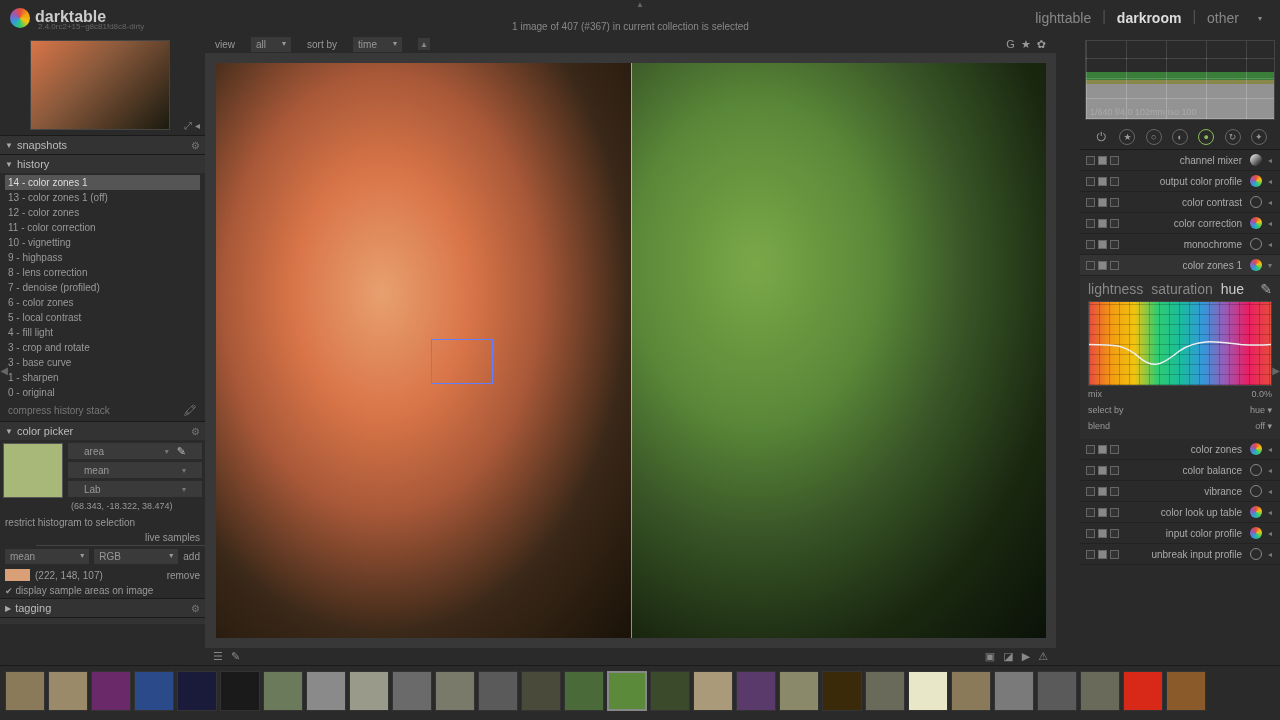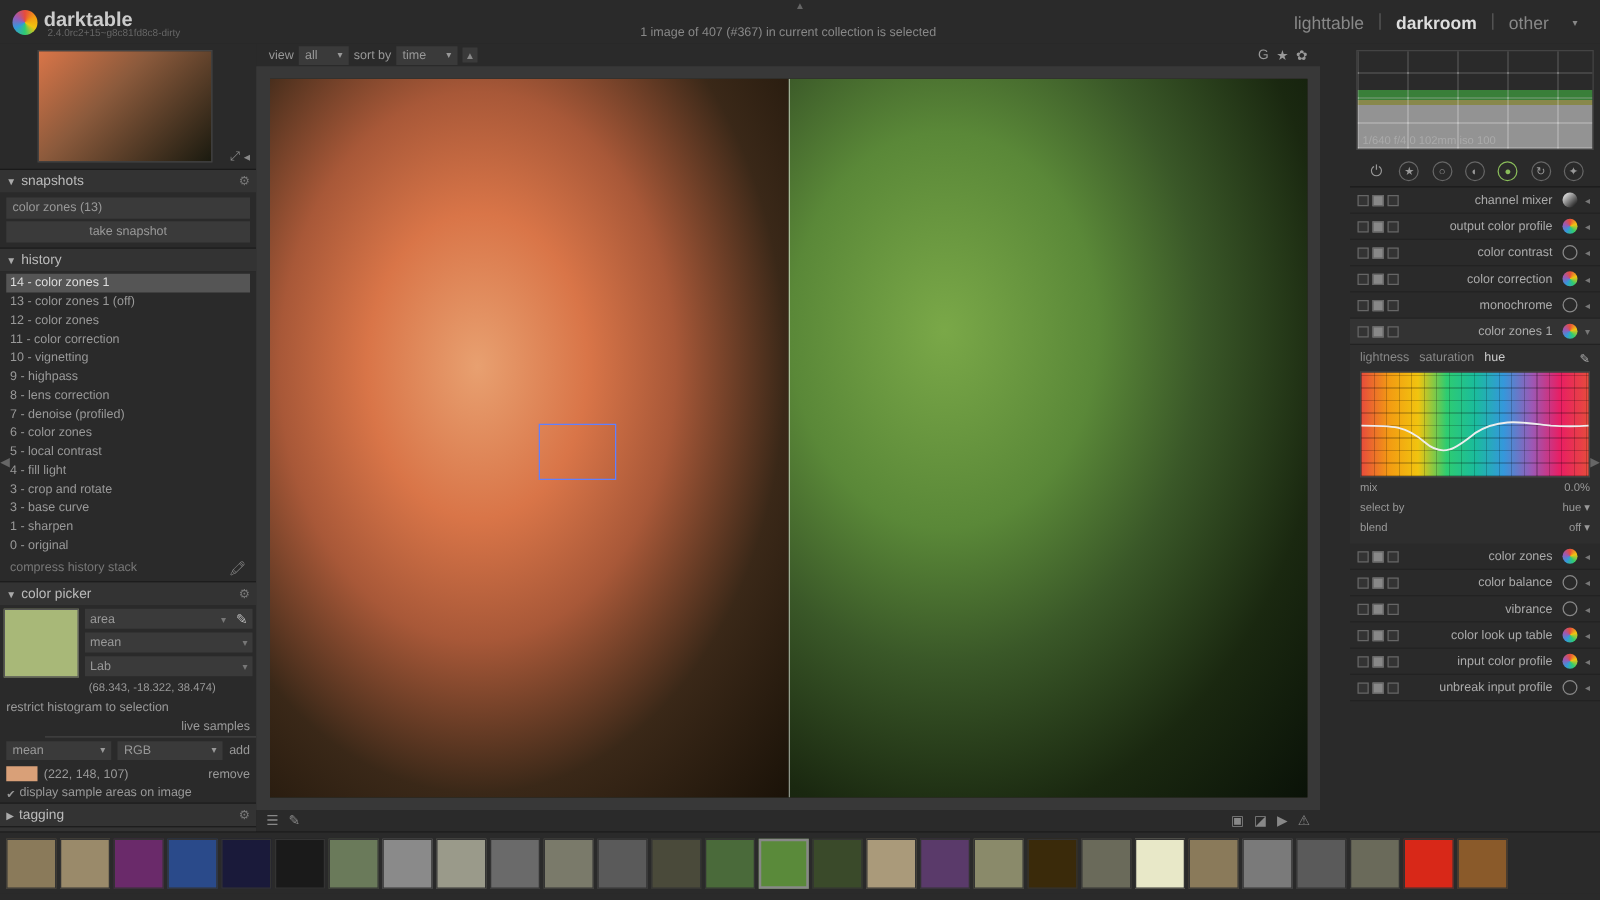--- a/index.html
+++ b/index.html
@@ -34,39 +34,39 @@
 
 .history-item { padding: 1px 3px; color: #999; font-size: 10px; line-height: 13px; cursor: pointer; white-space: nowrap; overflow: hidden; }
 .history-item.active { background: #555; color: #ddd; }
 .compress-row { display: flex; align-items: center; padding: 2px 3px; margin-top: 2px; }
 .compress-row .txt { flex: 1; color: #777; font-size: 10px; }
 .compress-row .icon { color: #888; font-size: 11px; }
 
 .picker-body { display: flex; gap: 5px; padding: 3px; }
 .picker-swatch { width: 60px; height: 55px; background: #a8b878; border: 1px solid #555; }
 .picker-ctrls { flex: 1; display: flex; flex-direction: column; gap: 3px; }
-.picker-row { display: flex; align-items: center; background: #3a3a3a; padding: 2px 4px; height: 16px; }
+.picker-row { display: flex; align-items: center; background: #3a3a3a; padding: 2px 16px; height: 16px; }
 .picker-row .lbl { flex: 1; color: #999; font-size: 10px; }
 .picker-row .drop { color: #777; font-size: 8px; }
 .picker-row .pipette { color: #bbb; font-size: 11px; }
 .picker-val { color: #999; font-size: 9px; padding: 1px 3px; }
 .picker-restrict { color: #999; font-size: 10px; padding: 2px 5px; }
 .picker-live { text-align: right; padding: 2px 5px; color: #999; font-size: 10px; border-bottom: 1px solid #444; margin-left: 36px; }
 .picker-sample-row { display: flex; align-items: center; gap: 5px; padding: 3px 5px; }
 .picker-sample-row .sel { background: #3a3a3a; padding: 2px 5px; font-size: 10px; color: #999; flex:1; display:flex; justify-content:space-between; }
 .picker-sample-row .add { color: #999; font-size: 10px; cursor:pointer; }
 .picker-sample-row2 { display: flex; align-items: center; gap: 5px; padding: 2px 5px; }
 .sample-swatch { width: 25px; height: 12px; background: #d9a078; }
 .sample-vals { flex: 1; color: #999; font-size: 10px; }
 .sample-remove { color: #999; font-size: 10px; cursor:pointer; }
 .picker-check { display: flex; align-items: center; gap: 3px; padding: 2px 5px; font-size: 10px; color: #999; }
 .picker-check .chk { font-size: 9px; }
 
 .center { flex: 1; background: #2a2a2a; display: flex; flex-direction: column; }
-.center-top { height: 22px; display: flex; align-items: center; padding: 0 10px; gap: 4px; background: #2a2a2a; position: relative; }
+.center-top { height: 22px; display: flex; align-items: center; padding: 0 10px; gap: 16px; background: #2a2a2a; position: relative; }
 .status-txt { position: absolute; left: 50%; transform: translateX(-50%); color: #888; font-size: 10px; }
 .ct-lbl { color: #999; font-size: 10px; }
 .ct-sel { background: #3a3a3a; padding: 2px 25px 2px 5px; color: #999; font-size: 10px; position: relative; }
 .ct-sel::after { content: '▾'; position: absolute; right: 5px; font-size: 8px; }
 .ct-arrow { width: 12px; height: 12px; background: #3a3a3a; color: #888; display: flex; align-items: center; justify-content: center; font-size: 8px; }
 .ct-icons { margin-left: auto; display: flex; gap: 6px; color: #999; font-size: 11px; }
 
 .image-area { flex: 1; background: #383838; padding: 10px; display: flex; align-items: center; justify-content: center; position: relative; }
 .image-canvas { width: 830px; height: 575px; position: relative; overflow: hidden; background: #1a1a0f; }
 .img-left { position: absolute; left: 0; top: 0; width: 50%; height: 100%; background: radial-gradient(ellipse at 40% 40%, #e8a070 0%, #d97548 25%, #a85838 45%, #3a2818 70%, #1a1208 100%); }
@@ -93,21 +93,21 @@
 .module .sw { width: 9px; height: 9px; border: 1px solid #666; background: #333; }
 .module .sw.on { background: #888; }
 .module .name { flex: 1; text-align: right; color: #aaa; font-size: 10px; padding-right: 4px; }
 .module .ring { width: 12px; height: 12px; border: 1.5px solid #888; border-radius: 50%; }
 .module .ring.color { background: conic-gradient(#e74c3c, #f1c40f, #2ecc71, #3498db, #9b59b6, #e74c3c); border: none; }
 .module .ring.grad { background: linear-gradient(135deg,#fff,#000); border:none; }
 .module .exp { color: #777; font-size: 8px; width: 8px; text-align: center; }
 .module.expanded { background: #333; }
 
 .colorzone-body { padding: 5px 8px; background: #2e2e2e; }
-.cz-tabs { display: flex; gap: 8px; font-size: 10px; color: #888; margin-bottom: 4px; }
+.cz-tabs { display: flex; gap: 8px; font-size: 14px; color: #888; margin-bottom: 4px; }
 .cz-tabs .active { color: #ccc; }
 .cz-tabs .pip { margin-left: auto; color: #aaa; }
 .cz-plot { width: 100%; height: 85px; background: linear-gradient(to right, #e74c3c, #f39c12, #f1c40f, #2ecc71, #1abc9c, #3498db, #9b59b6, #e91e63, #e74c3c); position: relative; border: 1px solid #444; }
 .cz-plot::before { content:''; position:absolute; inset:0; background: repeating-linear-gradient(0deg, rgba(0,0,0,0.2) 0, rgba(0,0,0,0.2) 1px, transparent 1px, transparent 10px), repeating-linear-gradient(90deg, rgba(0,0,0,0.2) 0, rgba(0,0,0,0.2) 1px, transparent 1px, transparent 10px); }
 .cz-curve { position: absolute; inset: 0; }
 .cz-row { display: flex; justify-content: space-between; padding: 3px 0; font-size: 9px; color: #999; }
 
 .more-mods { padding: 4px 8px; text-align: right; color: #999; font-size: 10px; border-top: 1px solid #1a1a1a; cursor: pointer; }
 .more-mods::after { content: ' ◂'; font-size: 8px; }
 
@@ -150,24 +150,20 @@
         <span>⤢</span>
         <span>◂</span>
       </div>
     </div>
 
     <div class="panel-section">
       <div class="section-header">
         <span class="arrow">▼</span>
         <span class="title">snapshots</span>
         <span class="gear">⚙</span>
-      </div>
-      <div class="section-body">
-        <div class="snapshot-item">color zones (13)</div>
-        <div class="snapshot-btn">take snapshot</div>
       </div>
     </div>
 
     <div class="panel-section">
       <div class="section-header">
         <span class="arrow">▼</span>
         <span class="title">history</span>
       </div>
       <div class="section-body" id="history-list">
           <div class="history-item active">14 - color zones 1</div>

